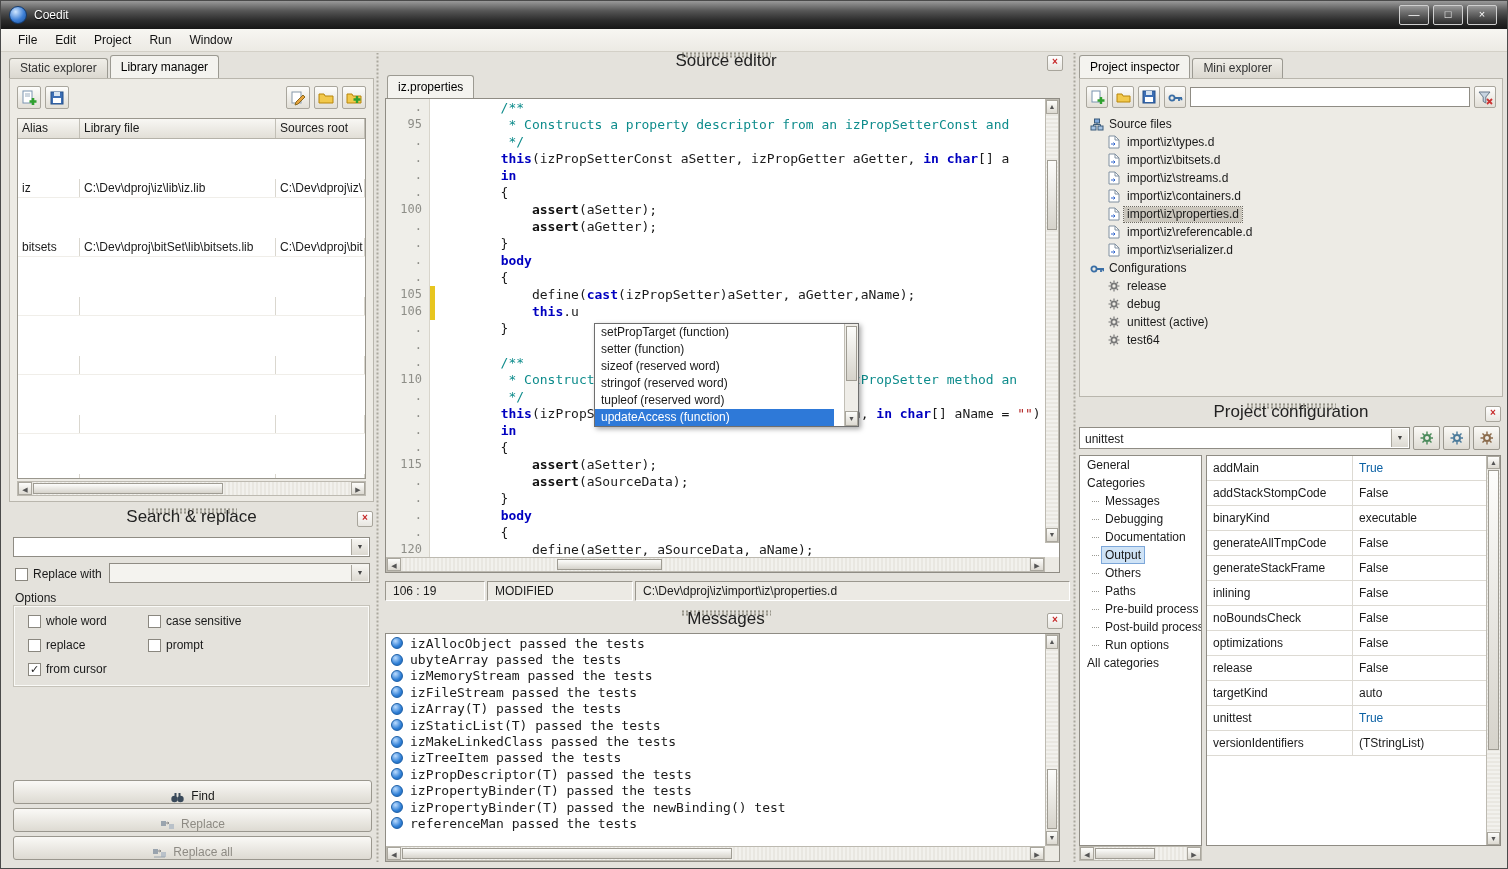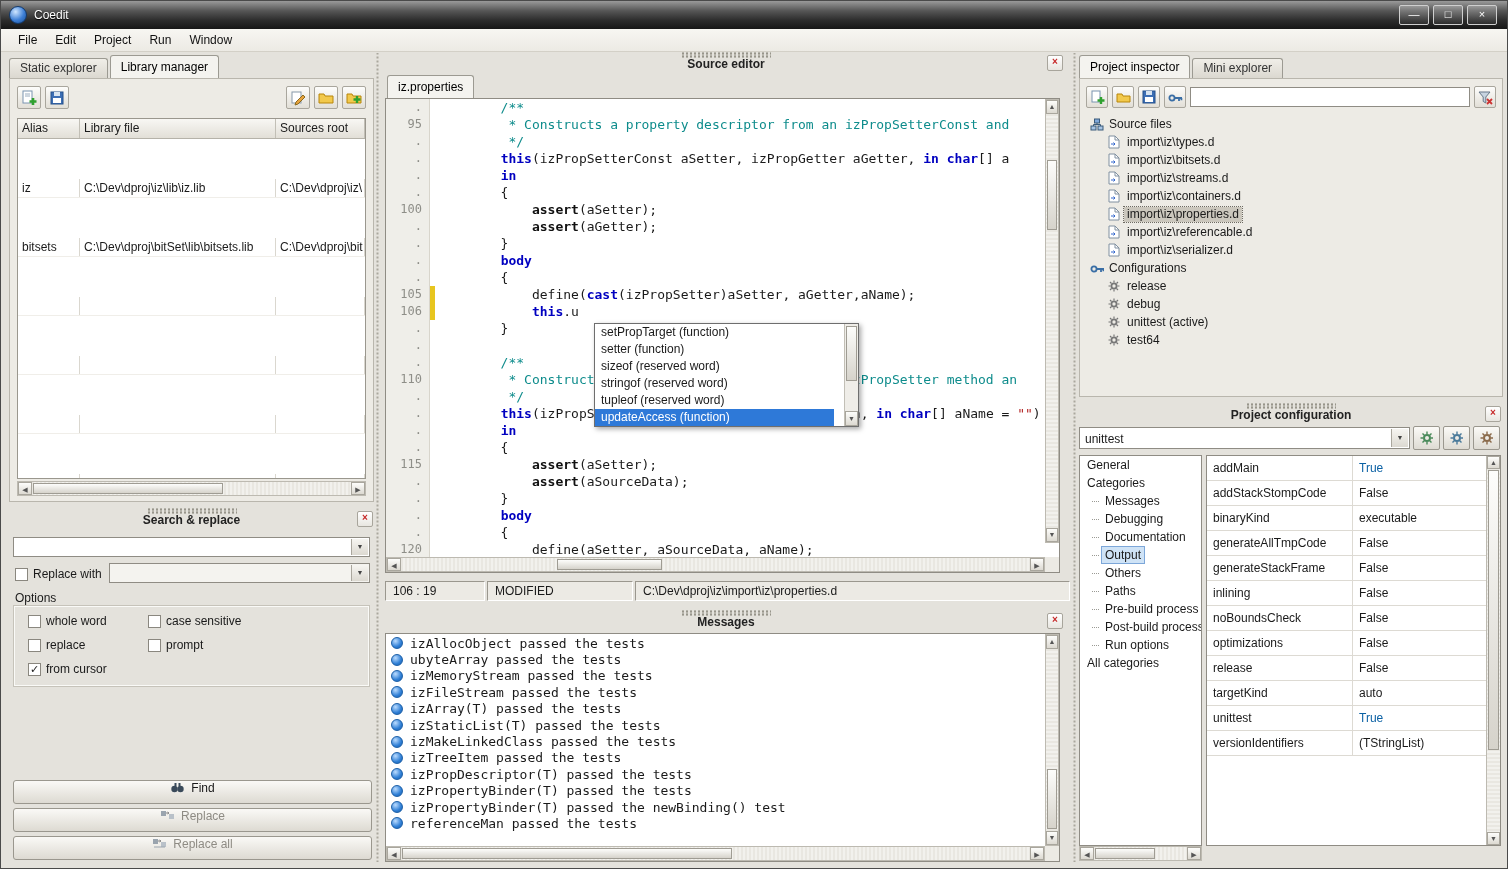--- a/index.html
+++ b/index.html
@@ -10,21 +10,21 @@
   .titlebar{position:absolute;left:0;top:0;right:0;height:28px;background:linear-gradient(#9a9a9a,#565656 35%,#2b2b2b 70%,#161616);display:flex;align-items:center;color:#fff;}
   .appicon{width:16px;height:16px;margin:0 7px 0 8px;border-radius:50%;background:radial-gradient(circle at 35% 30%,#cfe6ff,#3d7fd6 55%,#1b4f96);border:1px solid #123a6e;}
   .title{font-size:12px;color:#fff;text-shadow:0 1px 1px #000;}
   .wbtns{margin-left:auto;display:flex;gap:4px;margin-right:10px;}
   .wbtn{width:28px;height:18px;border:1px solid #cfcfcf;border-radius:2px;background:linear-gradient(rgba(255,255,255,.25),rgba(255,255,255,.05));color:#fff;font-size:11px;line-height:16px;text-align:center;cursor:default;}
   .menubar{position:absolute;left:0;top:28px;right:0;height:22px;background:linear-gradient(#F7F6F2,#ECEAE4);border-bottom:1px solid #D3D0C7;display:flex;align-items:center;padding-left:8px;}
   .mitem{padding:3px 9px;color:#111;}
 
   
   .phead{position:absolute;height:22px;text-align:center;color:#222;}
-  .phead .cap{position:absolute;left:0;right:0;bottom:2px;font-size:12px;font-weight:bold;}
+  .phead .cap{position:absolute;left:0;right:0;bottom:2px;font-size:17px;}
   .grip{position:absolute;left:50%;top:1px;transform:translateX(-50%);width:90px;height:6px;background-image:radial-gradient(circle,#98958b 1px,transparent 1.3px);background-size:4px 3px;}
   .pclose{position:absolute;width:14px;height:14px;top:4px;background:linear-gradient(#fff,#e8e6e0);border:1px solid #a8a59c;color:#C62828;font-weight:bold;font-size:10px;line-height:12px;text-align:center;border-radius:2px;}
   .tabbar{position:absolute;height:23px;display:flex;align-items:flex-end;}
   .tab{height:19px;line-height:19px;padding:0 10px;background:linear-gradient(#F0EEE8,#DBD8D0);border:1px solid #9c9a92;border-bottom:none;border-radius:3px 3px 0 0;margin-right:2px;font-size:12px;color:#333;}
   .tab.active{height:22px;line-height:22px;background:#F4F3EF;color:#000;position:relative;z-index:3;}
   .panel{position:absolute;background:#EDEBE5;border:1px solid #B9B6AD;box-sizing:border-box;}
   .tbtn{width:24px;height:23px;border:1px solid #A9A69D;border-radius:2px;background:linear-gradient(#FDFDFB,#E2DFD7);display:flex;align-items:center;justify-content:center;padding:0;}
   .combo{position:absolute;height:20px;background:#fff;border:1px solid #8f8c84;box-sizing:border-box;}
   .combo .cval{position:absolute;left:5px;top:2px;right:20px;height:16px;line-height:16px;overflow:hidden;white-space:nowrap;}
   .combo .carr{position:absolute;right:1px;top:1px;bottom:1px;width:16px;background:linear-gradient(#F6F5F1,#DCD9D1);border-left:1px solid #aaa79e;color:#444;font-size:7px;text-align:center;line-height:16px;}
@@ -52,21 +52,21 @@
   
   .sr-head{left:8px;top:506px;width:365px;}
   .sr-body{position:absolute;left:8px;top:528px;width:365px;height:333px;}
   .sr-combo1{left:4px;top:8px;width:357px;}
   .sr-rw{position:absolute;left:6px;top:36px;height:18px;line-height:18px;}
   .sr-combo2{left:100px;top:34px;width:261px;background:#F4F3EF;}
   .sr-opts{position:absolute;left:6px;top:62px;}
   .sr-frame{position:absolute;left:4px;top:76px;width:357px;height:82px;border:1px solid #C6C3BA;box-shadow:inset 0 0 0 1px #fafaf7;box-sizing:border-box;}
   .opt-grid{position:absolute;left:14px;top:8px;right:6px;display:grid;grid-template-columns:120px 1fr;row-gap:10px;}
   .opt{display:flex;align-items:center;gap:5px;white-space:nowrap;}
-  .sr-btn{position:absolute;left:4px;width:357px;height:22px;border:1px solid #9a978e;border-radius:3px;background:linear-gradient(#FAF9F6,#DDDAD2);font-size:12px;display:flex;align-items:flex-start;justify-content:center;gap:6px;}
+  .sr-btn{position:absolute;left:4px;width:357px;height:22px;border:1px solid #9a978e;border-radius:3px;background:linear-gradient(#FAF9F6,#DDDAD2);font-size:12px;display:flex;align-items:flex-end;justify-content:center;gap:6px;}
   .sr-btn.disabled{color:#8e8b84;}
   .sr-find{top:251px;} .sr-repl{top:279px;} .sr-repla{top:307px;}
 
   
   .ed-head{left:380px;top:50px;width:690px;}
   .ed-tab{left:386px;top:74px;}
   .ed-frame{position:absolute;left:384px;top:97px;width:675px;height:475px;background:#fff;border:1px solid #8f8c84;box-sizing:border-box;}
   .code{position:absolute;left:0;top:0;right:14px;bottom:15px;overflow:hidden;background:#fff;}
   .cl{display:flex;height:17px;line-height:17px;font-family:"DejaVu Sans Mono",monospace;font-size:13px;white-space:pre;}
   .cl .g{width:44px;background:#EFEEE9;color:#8e8e88;text-align:right;padding-right:7px;border-right:1px solid #D8D5CC;font-size:12px;box-sizing:border-box;flex:none;}

